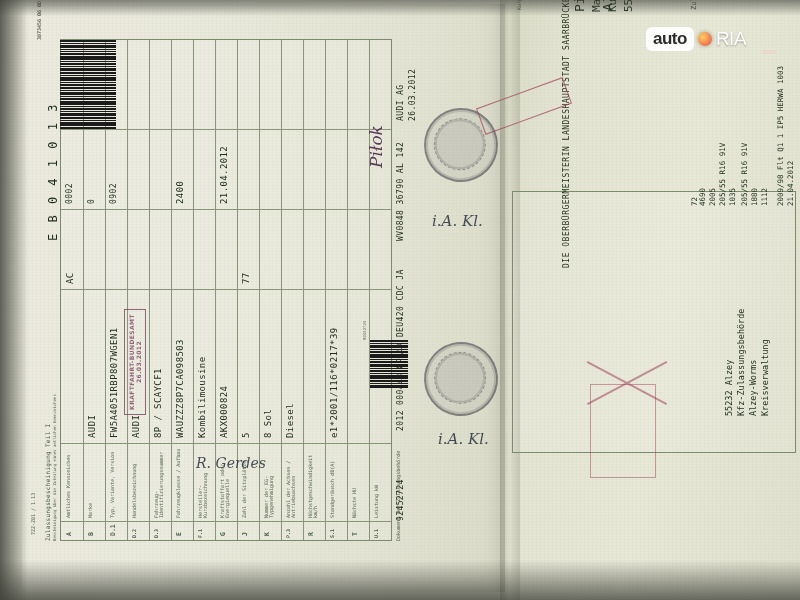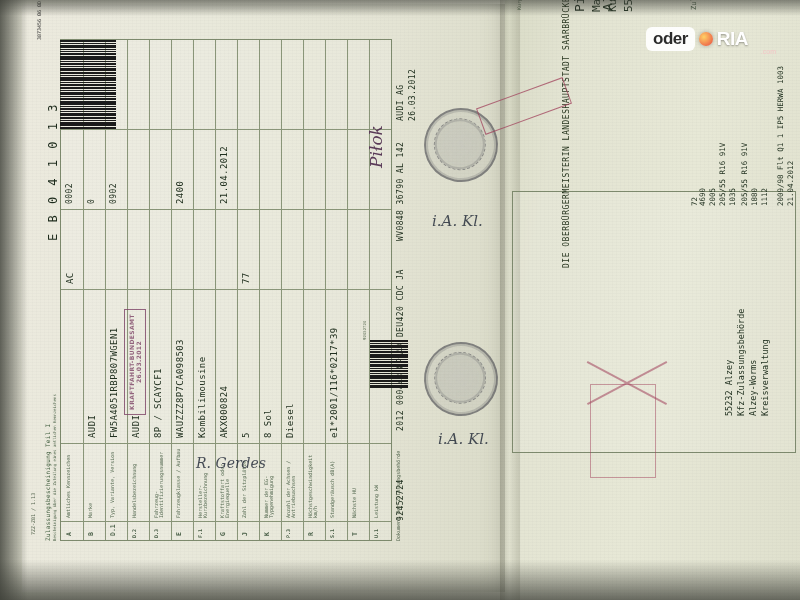--- a/index.html
+++ b/index.html
@@ -141,21 +141,21 @@
   .logo{
     position:absolute;left:646px;top:22px;width:132px;height:34px;
     display:flex;align-items:center;gap:4px;
   }
   .logo .pill{
     background:rgba(255,255,255,.92);color:#2b2b2b;border-radius:6px;
     font-family:"Liberation Sans", sans-serif;font-weight:bold;font-size:17px;
     padding:2px 7px;letter-spacing:-.5px;
   }
   .logo .ria{
-    font-family:"Liberation Sans", sans-serif;font-weight:bold;font-size:19px;
+    font-family:"Liberation Sans", sans-serif;font-weight:normal;font-size:19px;
     color:#ffffff;letter-spacing:-.5px;text-shadow:0 1px 2px rgba(0,0,0,.35);
   }
   .logo .dom{
     font-family:"Liberation Sans", sans-serif;font-size:7px;color:#f2c6c6;
     position:absolute;right:2px;bottom:1px;
   }
   .logo .dot{
     width:14px;height:14px;border-radius:50%;
     background:radial-gradient(circle at 35% 35%,#ffd166,#e8483f);
     box-shadow:0 0 4px rgba(0,0,0,.3);
@@ -400,19 +400,19 @@
 
     <div class="sig" style="left:432px;top:212px;font-size:15px;">i.A. Kl.</div>
     <div class="sig" style="left:438px;top:430px;font-size:15px;">i.A. Kl.</div>
 
     <div class="grain"></div>
     <div class="shadow-top"></div>
     <div class="shadow-bottom"></div>
     <div class="shadow-leftedge"></div>
 
     <div class="logo">
-      <span class="pill">oder</span>
+      <span class="pill">auto</span>
       <span class="dot"></span>
       <span class="ria">RIA</span>
       <span class="dom">.com</span>
     </div>
   </div>
 </div>
 
 </body></html>

